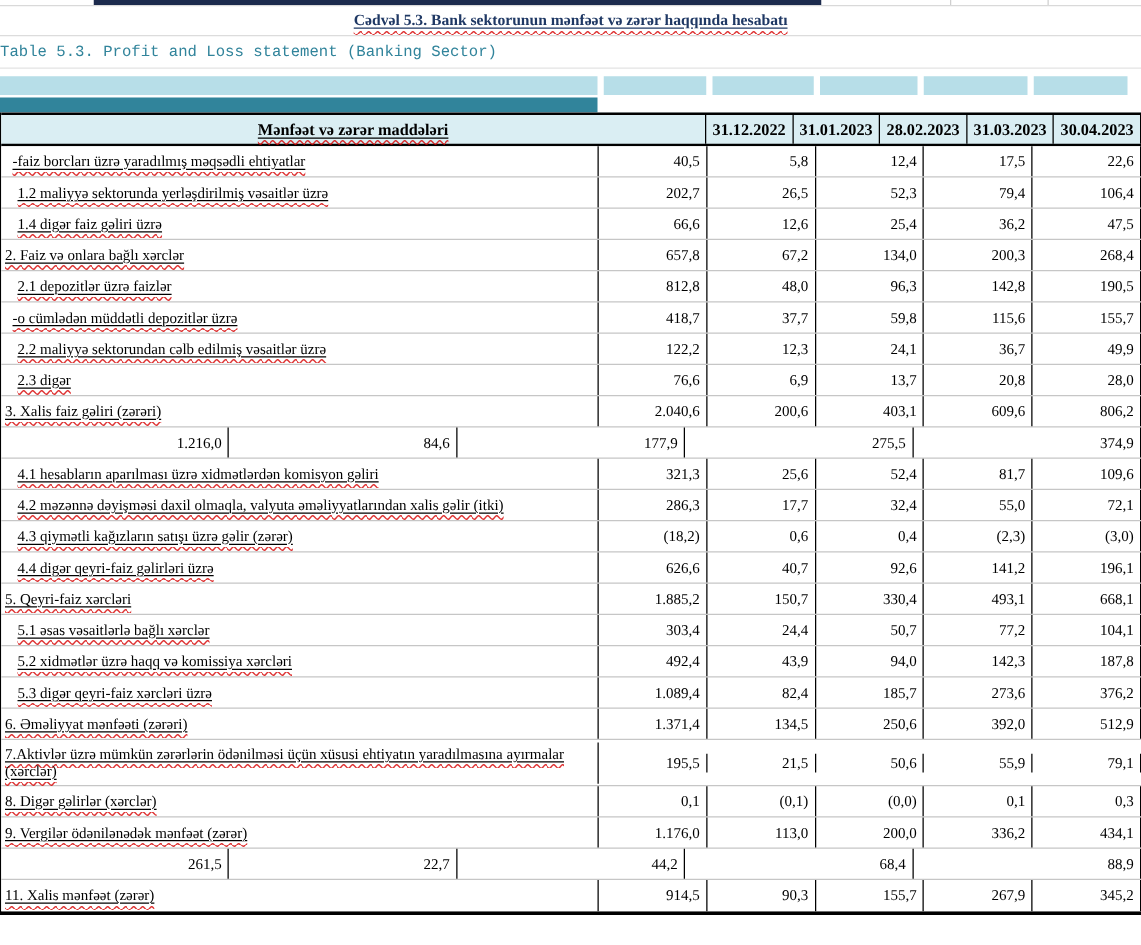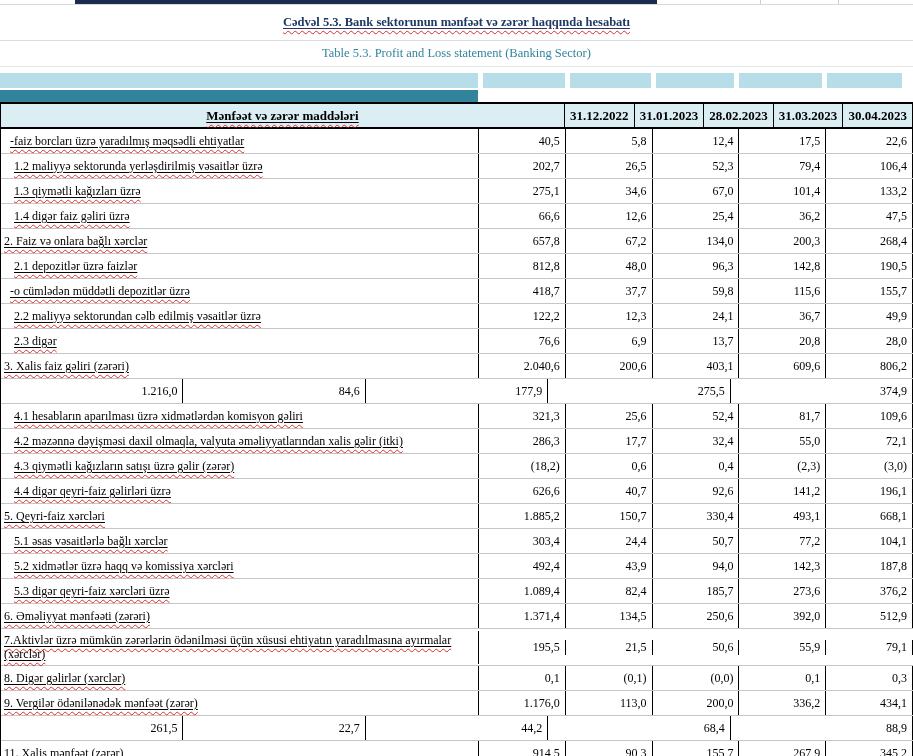--- a/index.html
+++ b/index.html
@@ -7,27 +7,27 @@
     width:913px;height:756px;overflow:hidden;background:#fff;color:#000;
     font-family:"Liberation Serif","DejaVu Serif",serif;
     -webkit-font-smoothing:antialiased;
   }
   
   .top-strip{position:relative;height:5px;border-bottom:1px solid #d9d9d9;box-sizing:border-box;background:#fff;}
   .dark-seg{position:absolute;left:75px;top:0;width:582px;height:4px;background:#1c2b4d;}
   .vline{position:absolute;top:0;width:1px;height:4px;background:#cfcfcf;}
   .v1{left:760px}.v2{left:838px}
   
-  .title-row{height:36px;display:flex;align-items:center;justify-content:center;border-bottom:1px solid #dcdcdc;box-sizing:border-box;text-align:center;}
+  .title-row{height:24px;display:flex;align-items:center;justify-content:center;border-bottom:1px solid #dcdcdc;box-sizing:border-box;text-align:center;}
   .title{
     color:#1f3864;font-weight:bold;font-size:12.5px;
     text-decoration:underline;text-decoration-thickness:1px;text-underline-offset:2px;
     cursor:pointer;
   }
-  .subtitle-row{height:26px;display:flex;align-items:center;justify-content:center;border-bottom:1px solid #e4e4e4;box-sizing:border-box;}
+  .subtitle-row{height:26px;display:flex;align-items:center;justify-content:flex-start;border-bottom:1px solid #e4e4e4;box-sizing:border-box;font-family:Liberation Mono, monospace;}
   .subtitle{color:#31849b;font-size:12.5px;}
   .spacer-a{height:6px;}
   .spacer-b{height:2px;}
   
   .band-light{height:15px;display:flex;}
   .band-light i{display:block;height:15px;background:#b7dee8;}
   .bs0{width:478px}
   .bs1{width:82px;margin-left:5px}
   .bs2{width:81px;margin-left:5px}
   .bs3{width:78px;margin-left:5px}
@@ -116,30 +116,20 @@
             <span class="u-solid"><span class="wavy">1.2 maliyyə sektorunda yerləşdirilmiş vəsaitlər üzrə</span></span>
           </div>
           <div class="td td-val">202,7</div>
           <div class="td td-val">26,5</div>
           <div class="td td-val">52,3</div>
           <div class="td td-val">79,4</div>
           <div class="td td-val">106,4</div>
         </div>
         <div class="trow lvl-sub">
           <div class="td td-label">
-            <span class="u-solid"><span class="wavy">1.3 qiymətli kağızları üzrə</span></span>
-          </div>
-          <div class="td td-val">275,1</div>
-          <div class="td td-val">34,6</div>
-          <div class="td td-val">67,0</div>
-          <div class="td td-val">101,4</div>
-          <div class="td td-val">133,2</div>
-        </div>
-        <div class="trow lvl-sub">
-          <div class="td td-label">
             <span class="u-solid"><span class="wavy">1.4 digər faiz gəliri üzrə</span></span>
           </div>
           <div class="td td-val">66,6</div>
           <div class="td td-val">12,6</div>
           <div class="td td-val">25,4</div>
           <div class="td td-val">36,2</div>
           <div class="td td-val">47,5</div>
         </div>
         <div class="trow lvl-main">
           <div class="td td-label">

